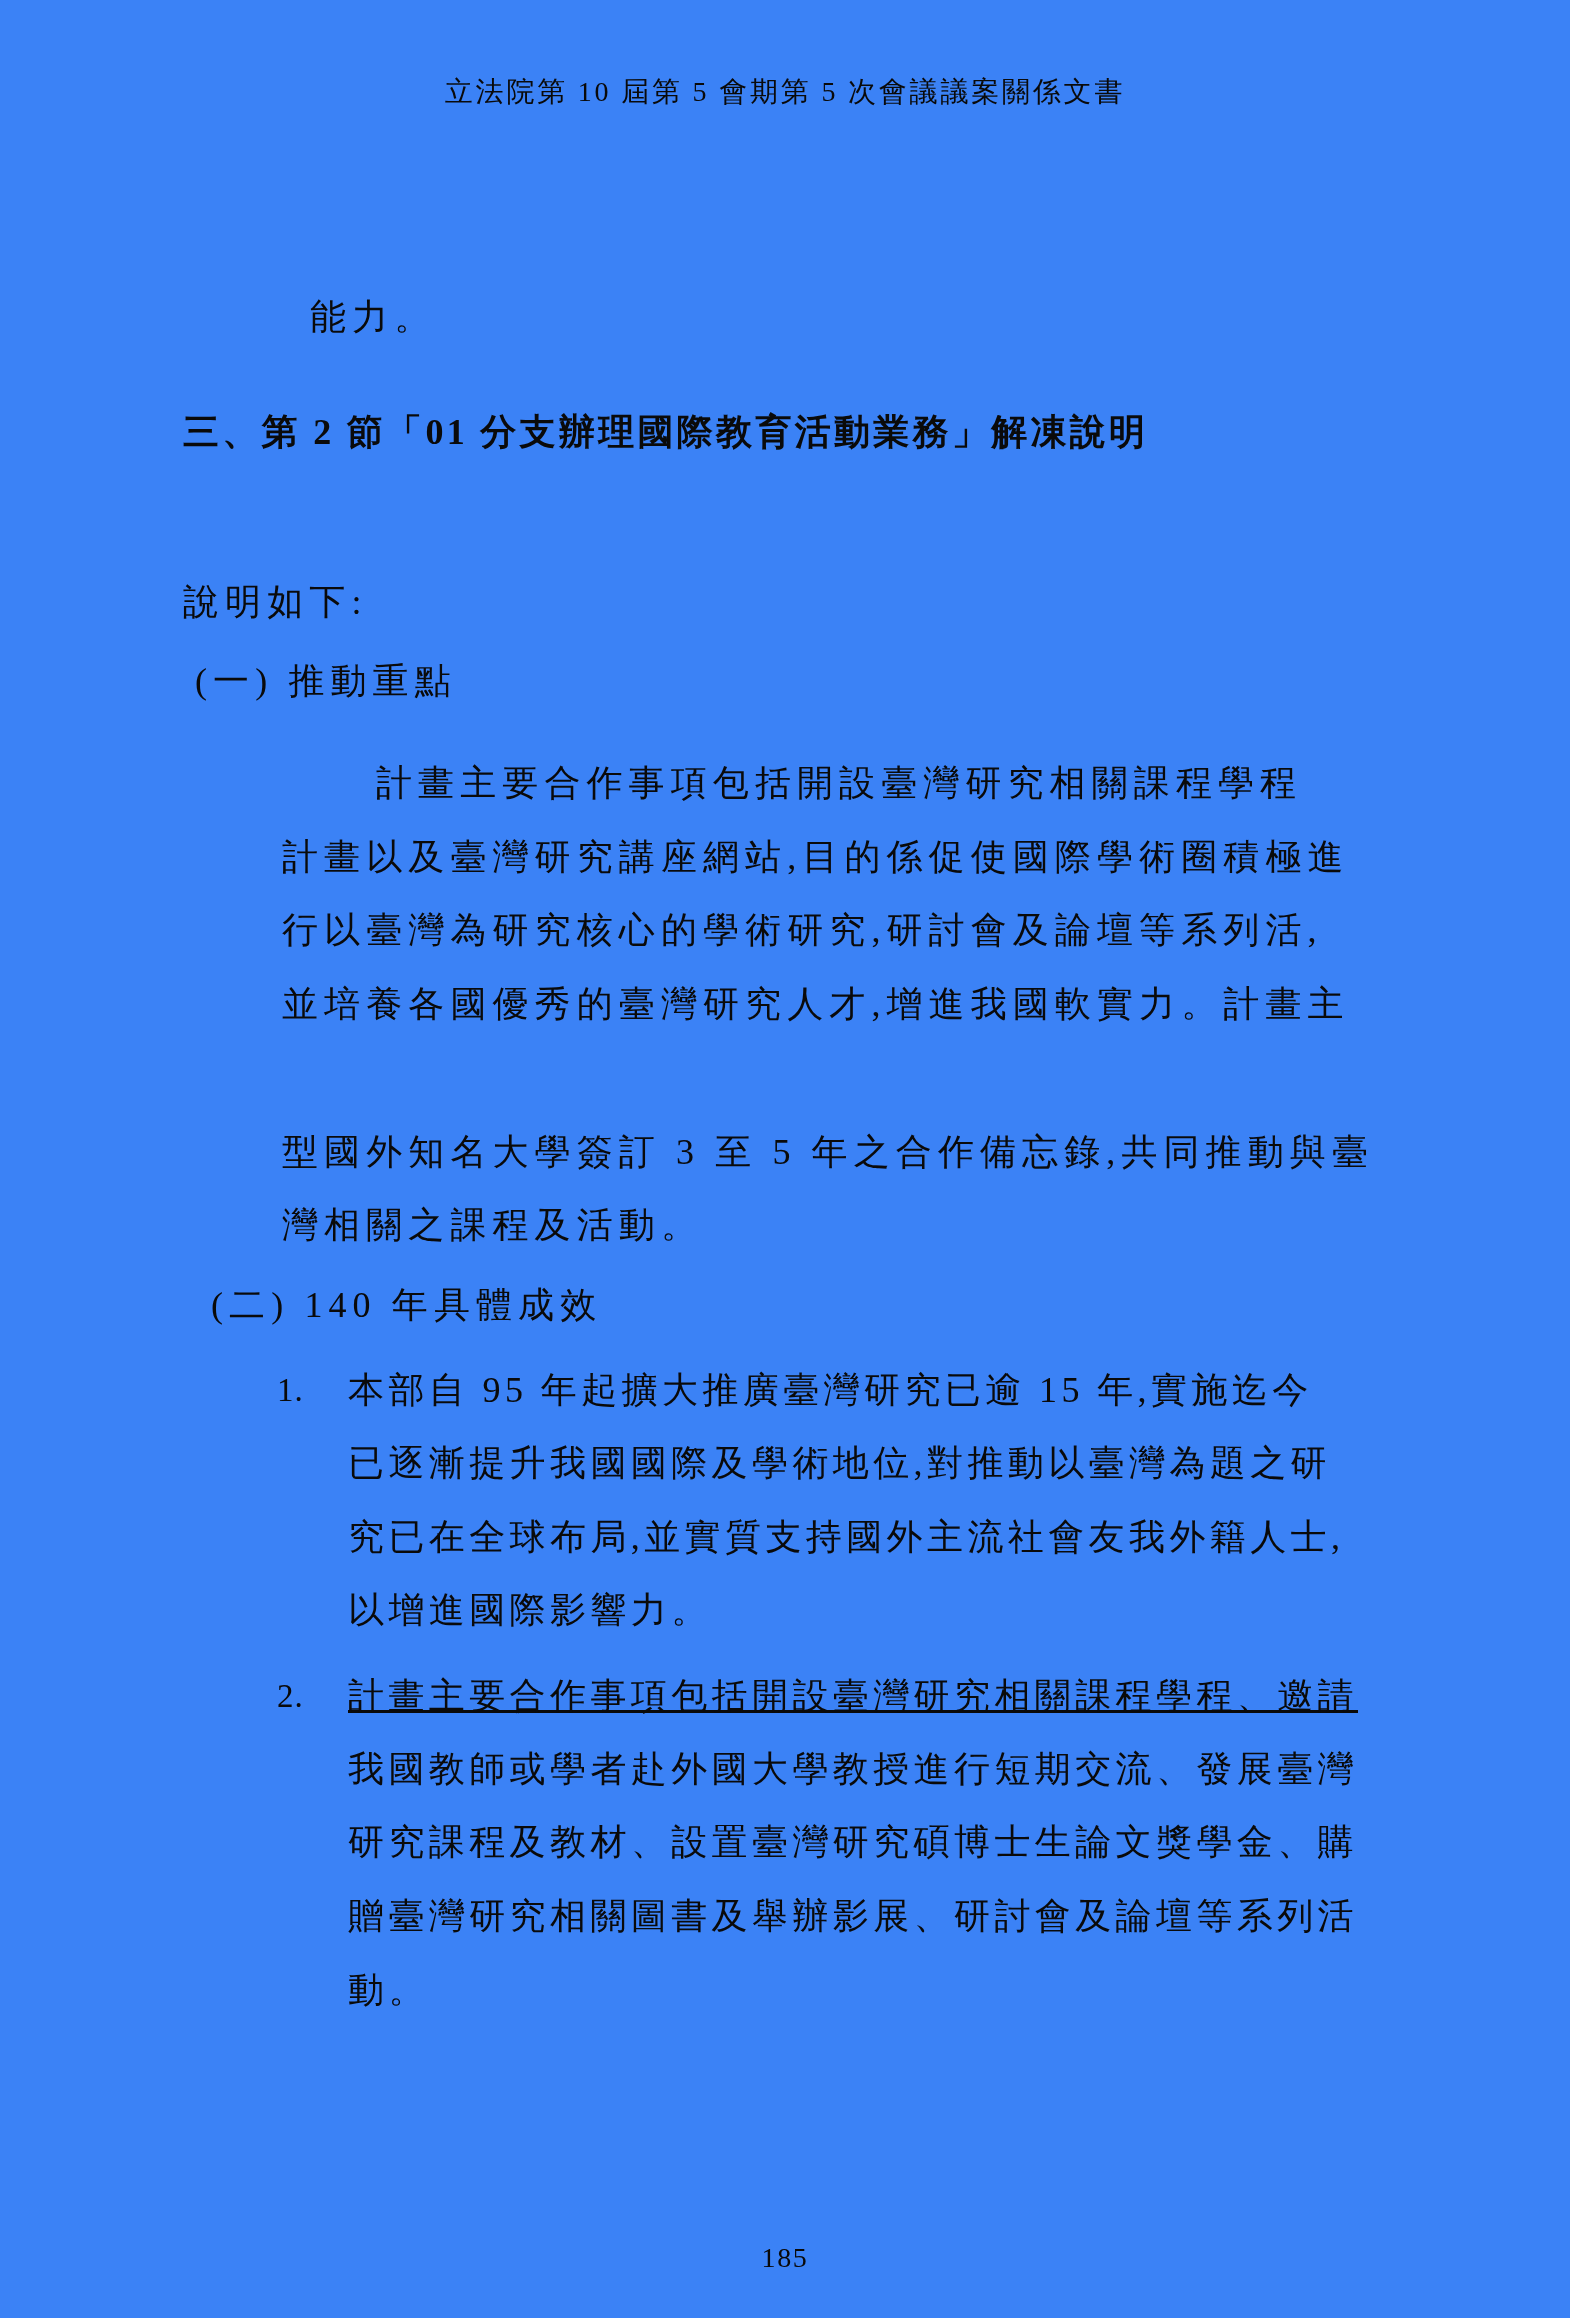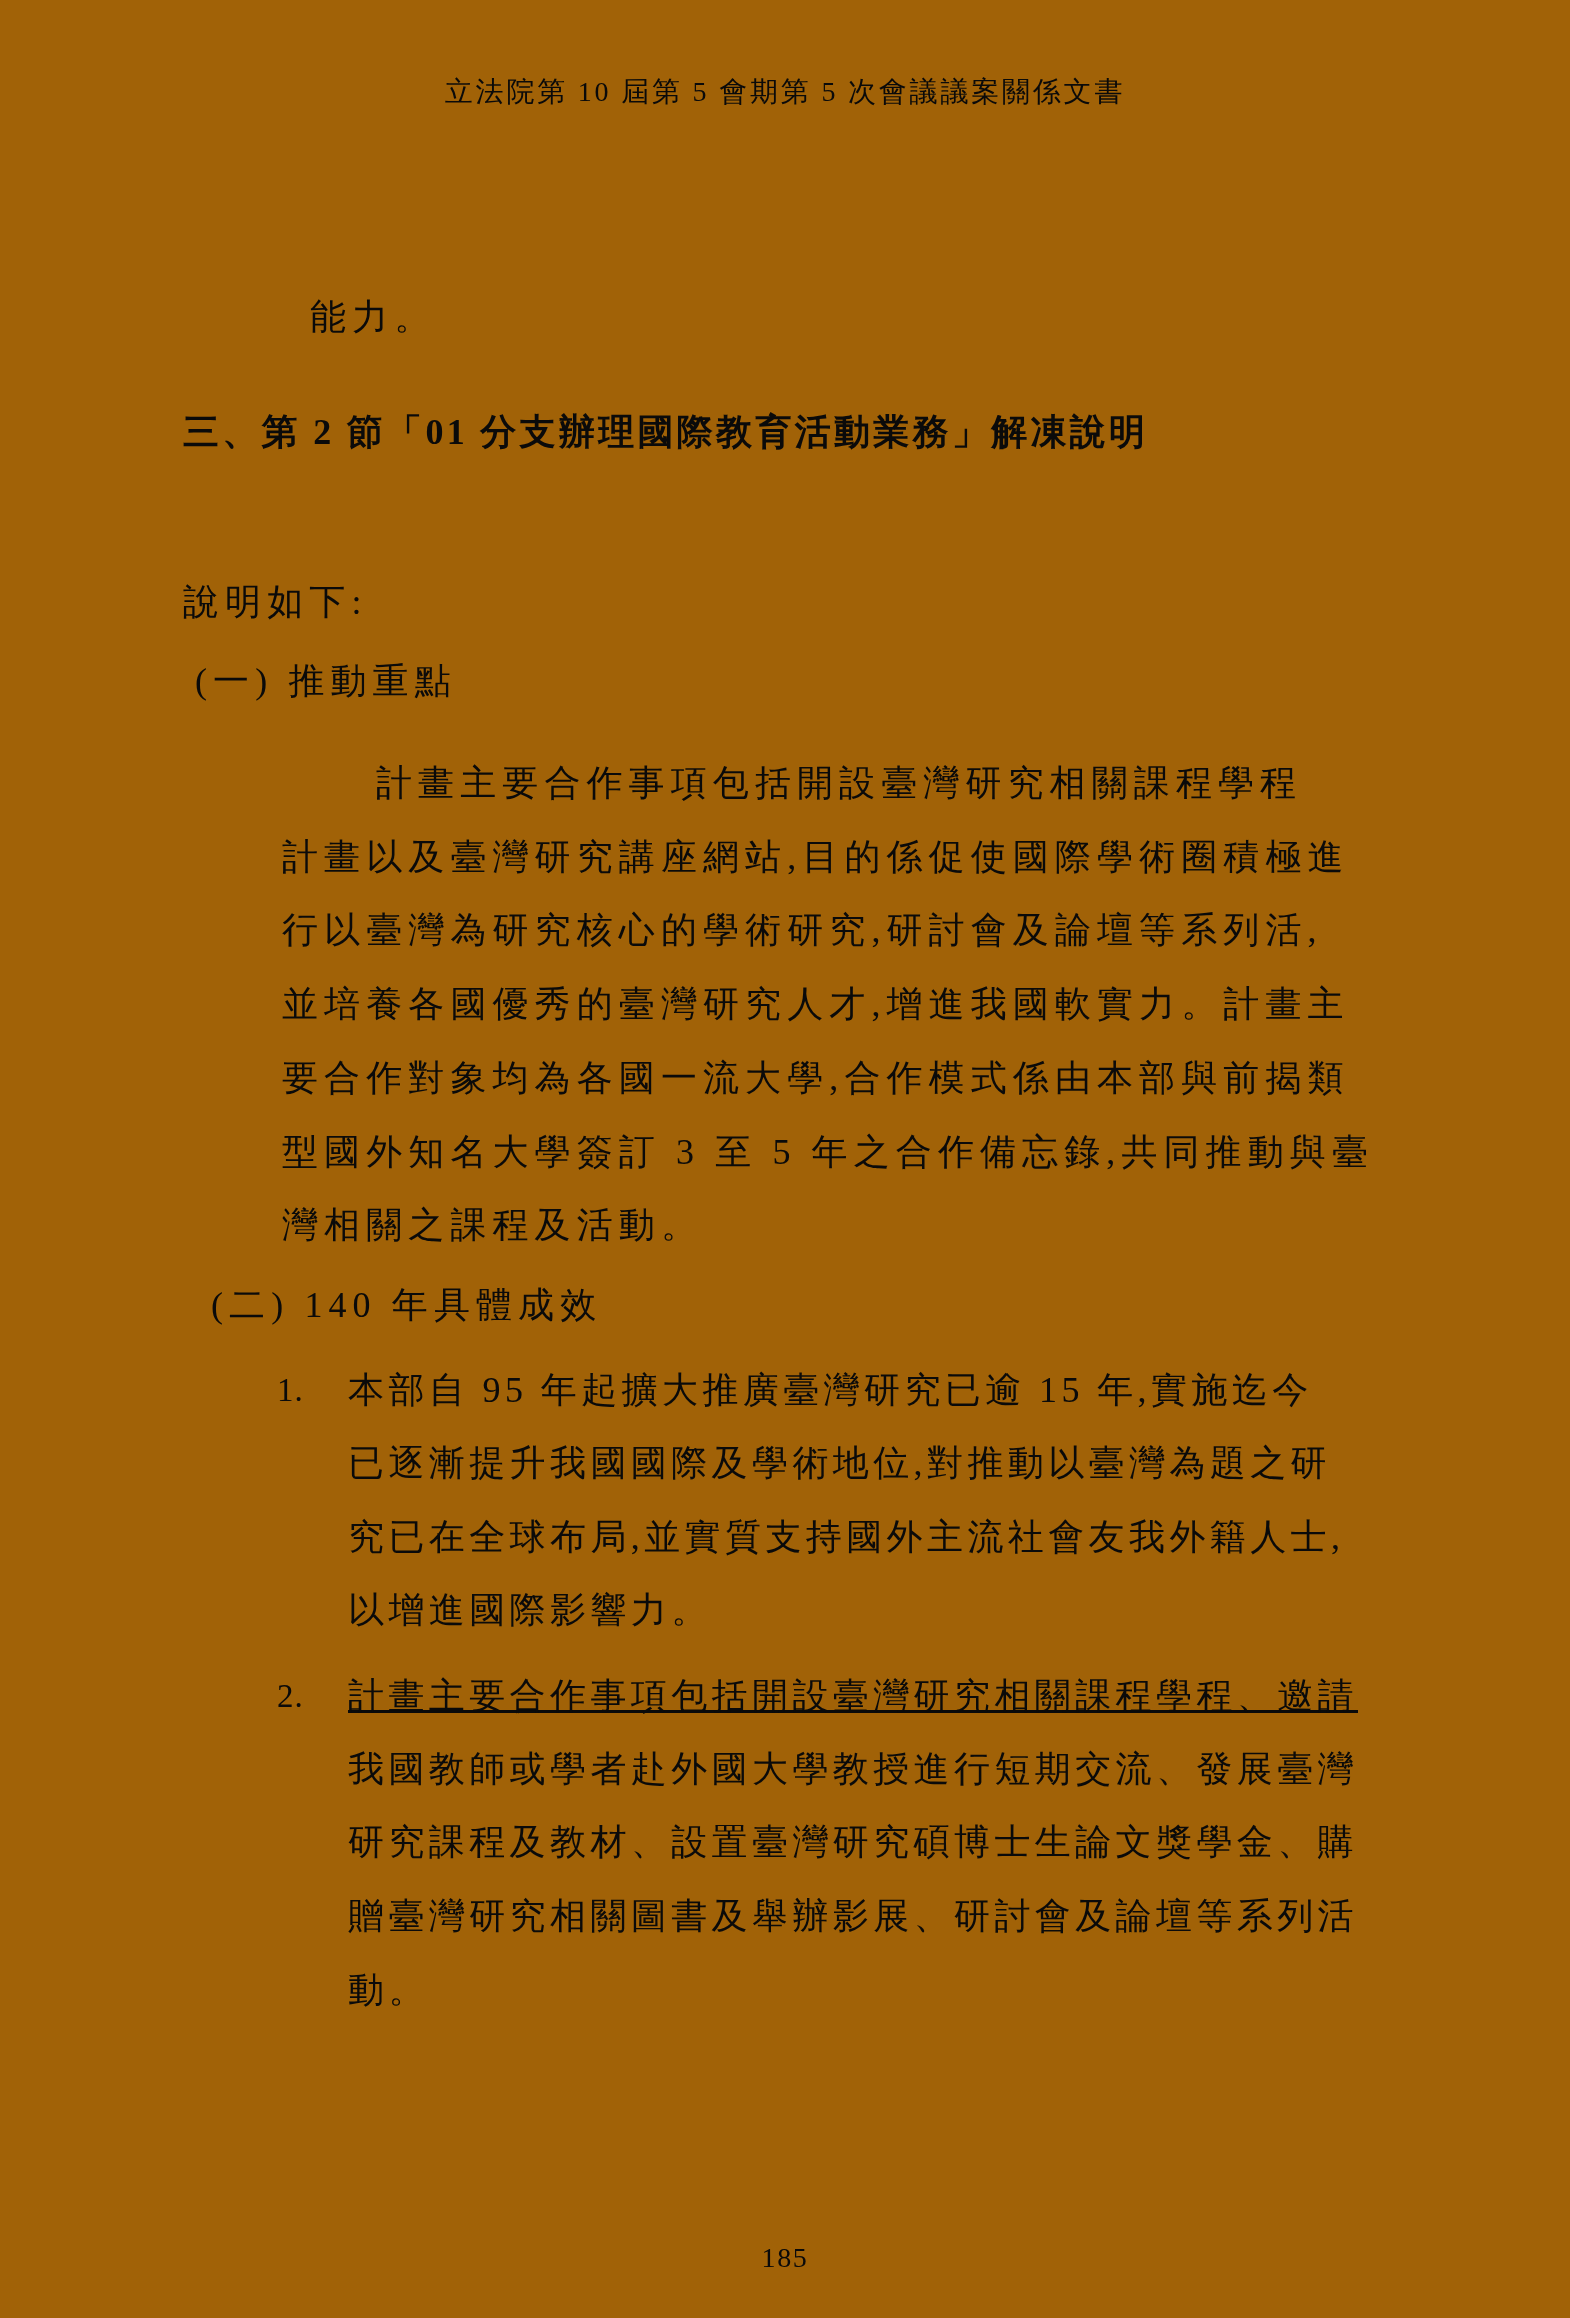--- a/index.html
+++ b/index.html
@@ -11,21 +11,21 @@
     position: relative;
     width: 1570px;
     height: 2319px;
     font-family: "Liberation Serif", "DejaVu Serif", serif;
     color: #0a0a0a;
     overflow: hidden;
   }
   .page {
     position: absolute;
     inset: 0;
-    background: #a16207;
+    background: #3b82f6;
   }
   .header-title {
     position: absolute;
     top: 78px;
     left: 50%;
     transform: translateX(-50%);
     font-size: 28px;
     letter-spacing: 2.8px;
     white-space: nowrap;
     line-height: 1;
@@ -73,21 +73,20 @@
   <div class="line heading" style="top:414px; left:183px;">三、第 2 節「01 分支辦理國際教育活動業務」解凍說明</div>
 
   <div class="line" style="top:584px; left:183px;">說明如下:</div>
 
   <div class="line" style="top:663px; left:195px;">(一) 推動重點</div>
 
   <div class="line" style="top:765px; left:376px;">計畫主要合作事項包括開設臺灣研究相關課程學程</div>
   <div class="line" style="top:839px; left:282px;">計畫以及臺灣研究講座網站,目的係促使國際學術圈積極進</div>
   <div class="line" style="top:912px; left:282px;">行以臺灣為研究核心的學術研究,研討會及論壇等系列活,</div>
   <div class="line" style="top:986px; left:282px;">並培養各國優秀的臺灣研究人才,增進我國軟實力。計畫主</div>
-  <div class="line" style="top:1060px; left:282px;">要合作對象均為各國一流大學,合作模式係由本部與前揭類</div>
   <div class="line" style="top:1134px; left:282px;">型國外知名大學簽訂 3 至 5 年之合作備忘錄,共同推動與臺</div>
   <div class="line" style="top:1207px; left:282px;">灣相關之課程及活動。</div>
 
   <div class="line" style="top:1287px; left:211px;">(二) 140 年具體成效</div>
 
   <div class="marker" style="top:1374px; left:277px;">1.</div>
   <div class="line tight" style="top:1372px; left:348px;">本部自 95 年起擴大推廣臺灣研究已逾 15 年,實施迄今</div>
   <div class="line tight" style="top:1445px; left:348px;">已逐漸提升我國國際及學術地位,對推動以臺灣為題之研</div>
   <div class="line tight" style="top:1519px; left:348px;">究已在全球布局,並實質支持國外主流社會友我外籍人士,</div>
   <div class="line tight" style="top:1592px; left:348px;">以增進國際影響力。</div>

